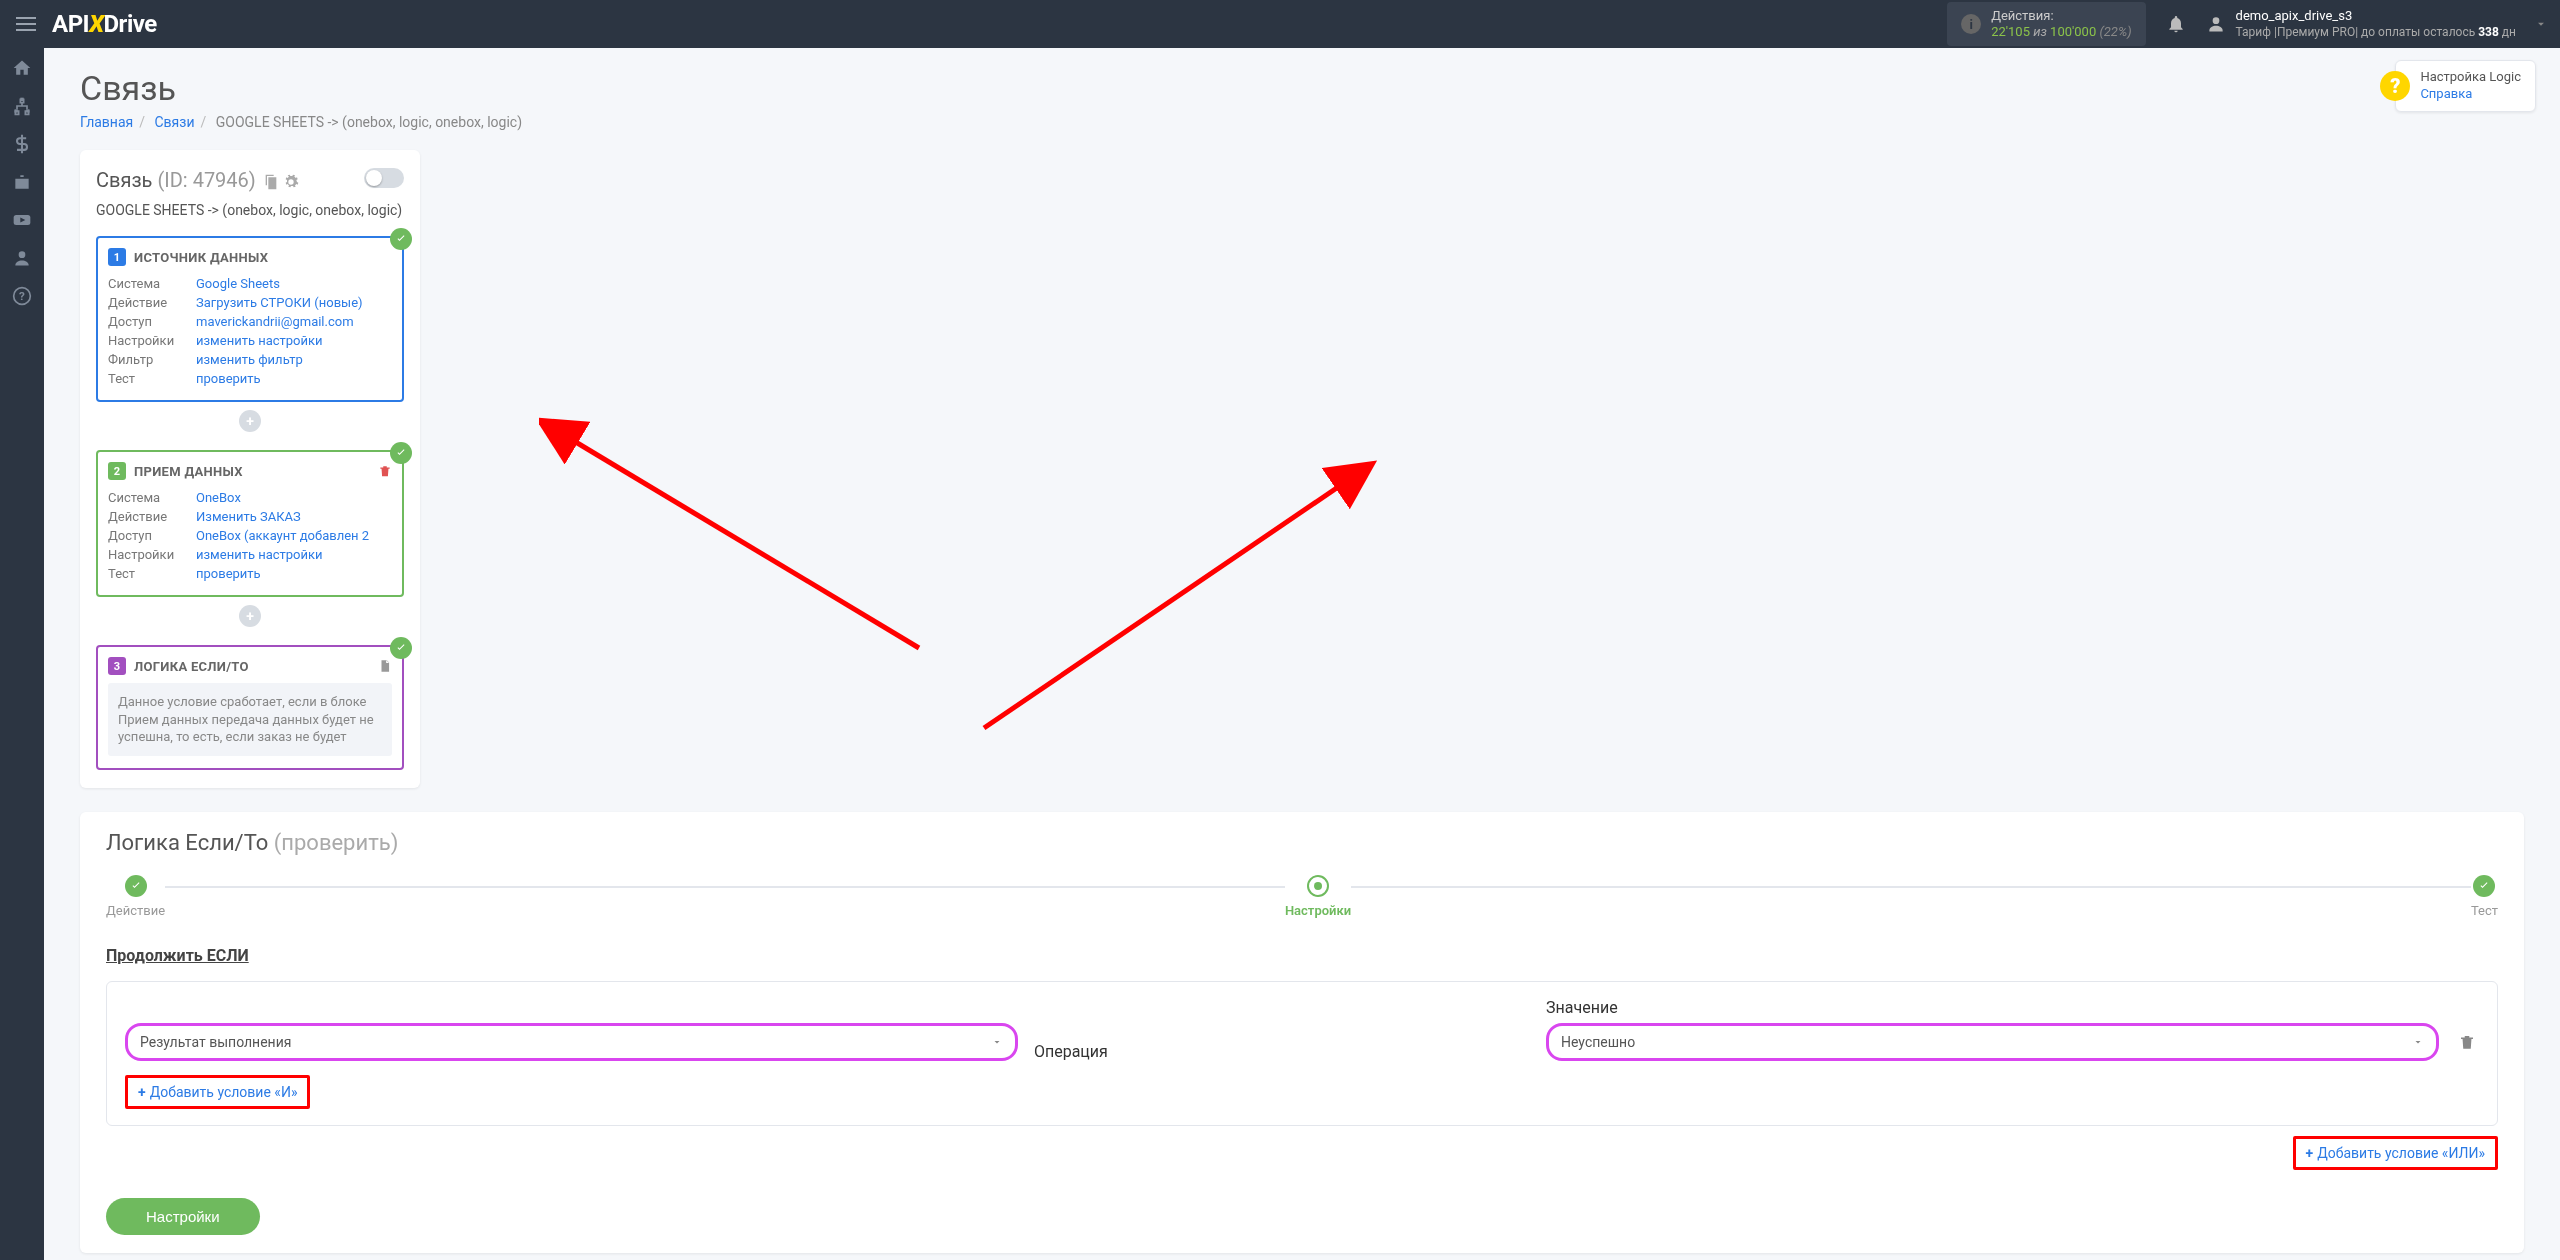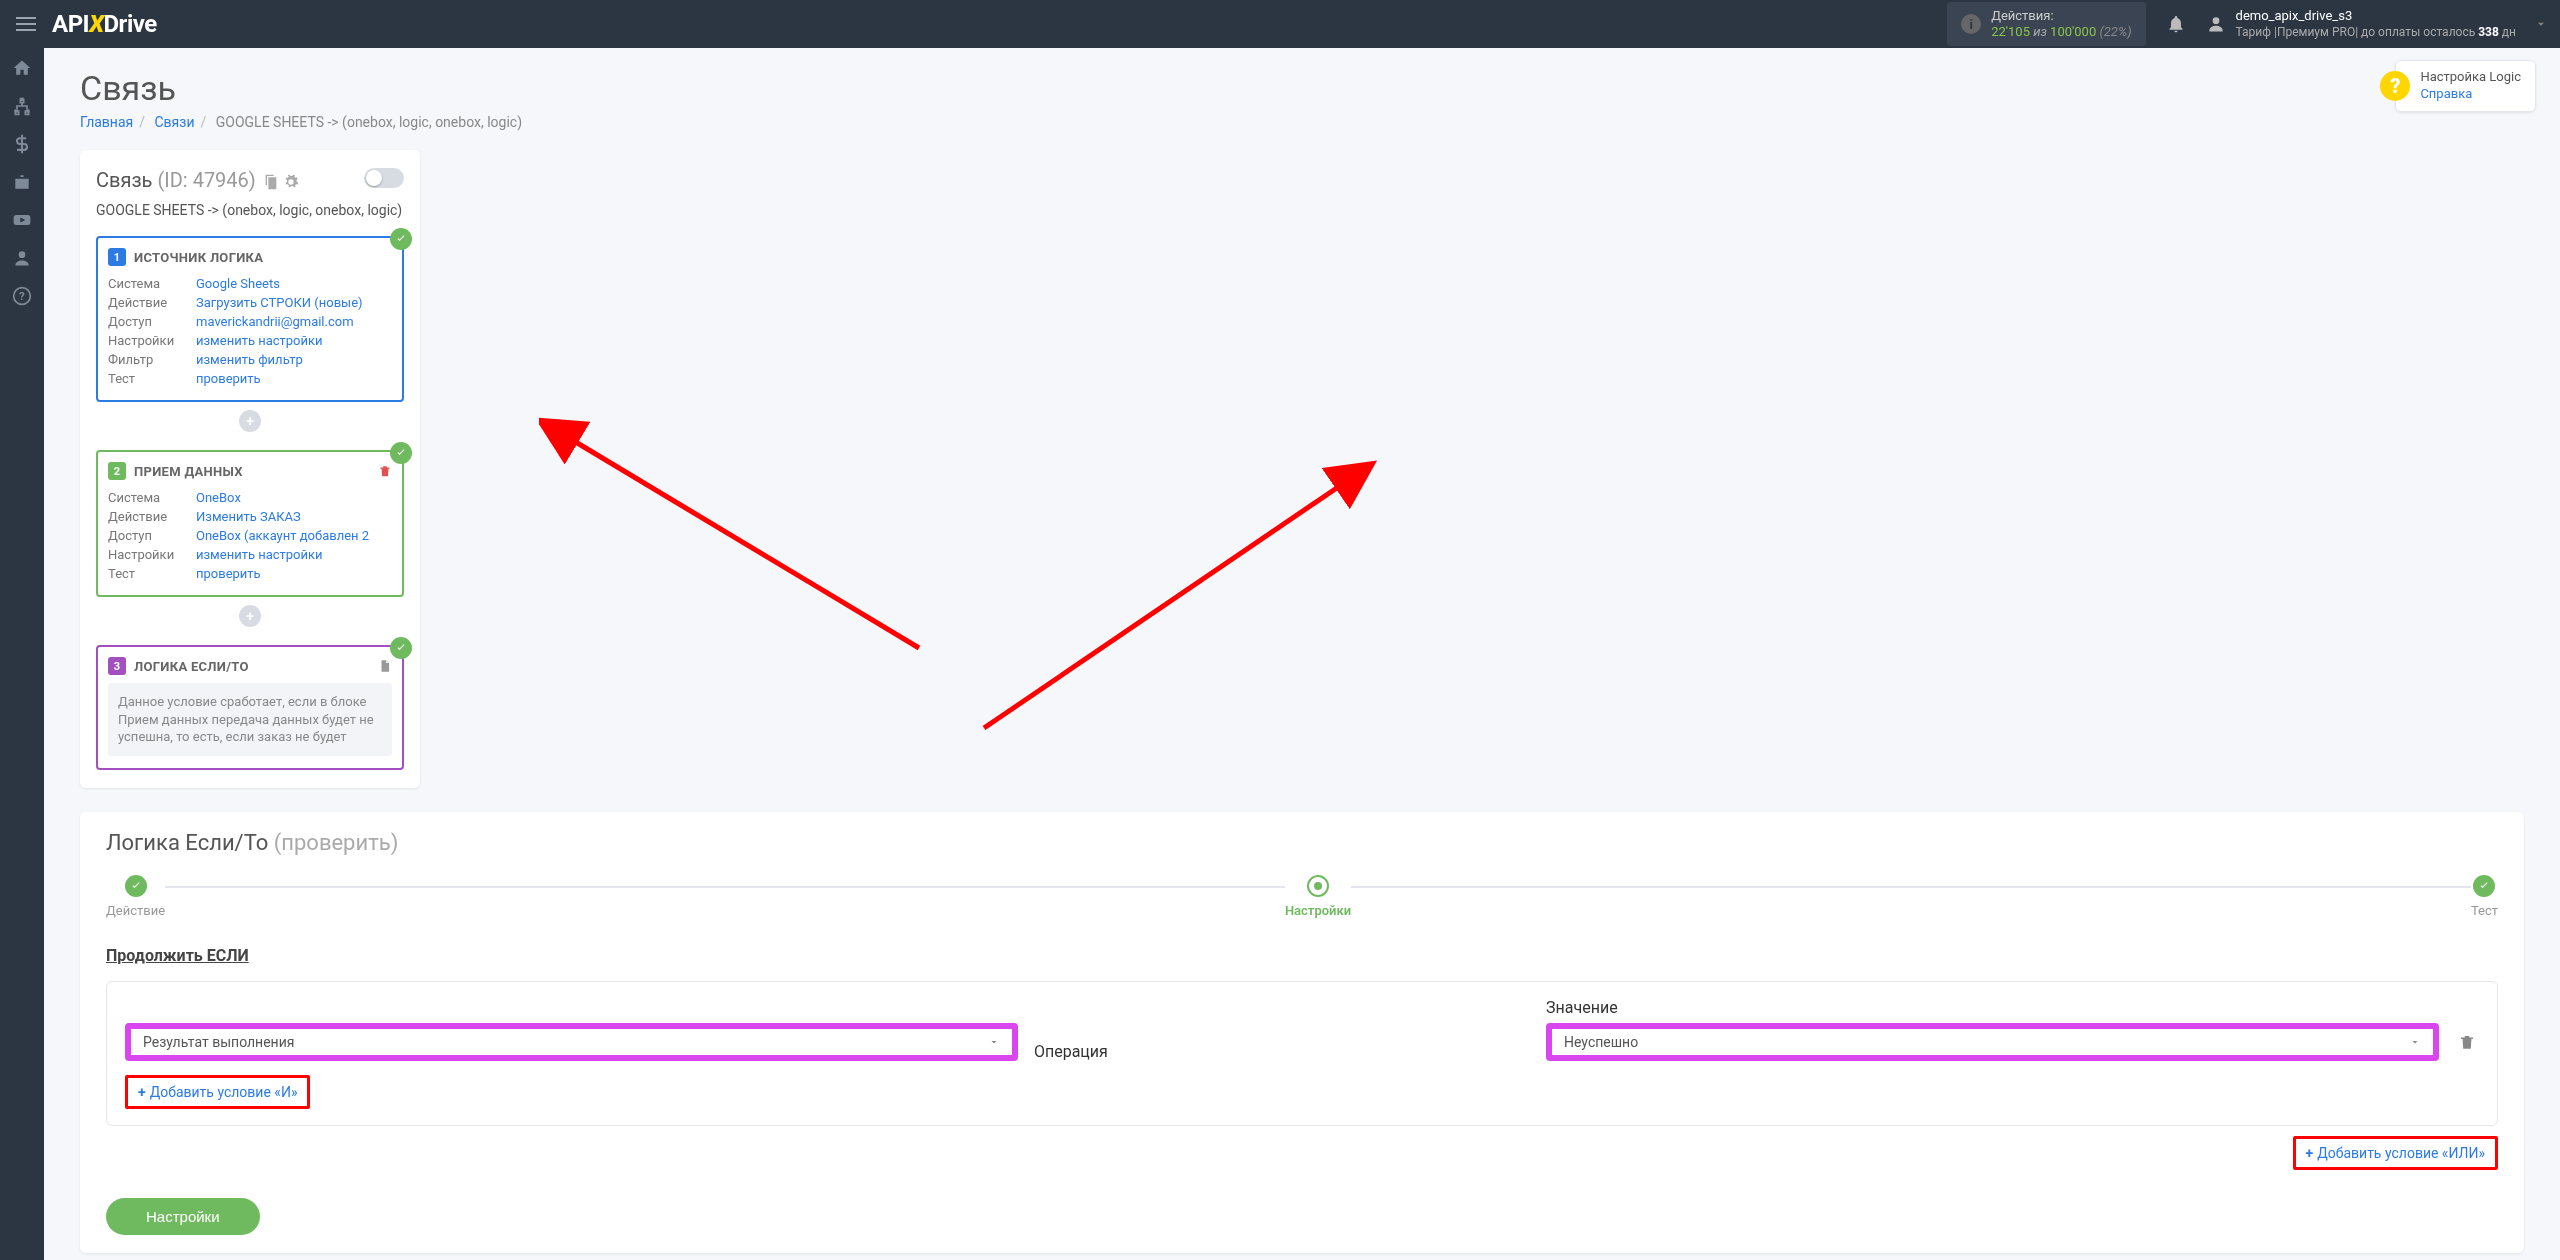--- a/index.html
+++ b/index.html
@@ -72,21 +72,21 @@
 .step-label { font-size: 13px; color: #999; }
 .step.active .step-label { color: #6fba5e; font-weight: 600; }
 .step-line { flex: 1; height: 2px; background: #e3e6ec; margin-bottom: 18px; }
 .section-h3 { margin-top: 28px; font-size: 16px; font-weight: 700; text-decoration: underline; color: #444; }
 .cond-box { border: 1px solid #e3e6ec; border-radius: 6px; margin-top: 16px; padding: 16px 18px; }
 .cond-row { display: flex; gap: 16px; align-items: flex-end; }
 .cond-col { display: flex; flex-direction: column; gap: 6px; }
 .cond-col.c1 { flex: 1.8; }
 .cond-col.c2 { flex: 1; }
 .cond-col.c3 { flex: 1.8; }
-.fake-select { height: 38px; border: 6px solid #d946ef; border-radius: 4px; display: flex; align-items: center; justify-content: space-between; padding: 0 12px; font-size: 14px; color: #555; background: #fff; }
+.fake-select { height: 38px; border: 3px solid #d946ef; border-radius: 16px; display: flex; align-items: center; justify-content: space-between; padding: 0 12px; font-size: 14px; color: #555; background: #fff; }
 .fake-select svg { width: 12px; height: 12px; fill: #888; }
 .trash-btn { width: 24px; height: 38px; display: flex; align-items: center; justify-content: center; }
 .trash-btn svg { width: 18px; height: 18px; fill: #888; }
 .add-and { margin-top: 14px; display: inline-flex; align-items: center; gap: 4px; color: #2c7be5; font-size: 14px; padding: 6px 10px; cursor: pointer; }
 .add-or { float: right; display: inline-flex; align-items: center; gap: 4px; color: #2c7be5; font-size: 14px; padding: 6px 10px; cursor: pointer; }
 .plus-char{ font-weight: 700; }
 .redbox { border: 3px solid #ff0000; border-radius: 2px; }
 .continue-btn { margin-top: 28px; background: #6fba5e; color: #fff; border: none; border-radius: 20px; padding: 10px 40px; font-size: 15px; cursor: pointer; }
 .help-float { position: absolute; right: 24px; top: 12px; background: #fff; border: 1px solid #e3e6ec; border-radius: 6px; padding: 8px 14px; display: flex; align-items: center; gap: 10px; box-shadow: 0 1px 3px rgba(0,0,0,0.08); }
 .help-q { width: 30px; height: 30px; border-radius: 50%; background: #ffd600; color: #fff; font-weight: 900; font-size: 20px; display: flex; align-items: center; justify-content: center; margin-left: -30px; }
@@ -204,21 +204,21 @@
         <div class="subtitle">GOOGLE SHEETS -&gt; (onebox, logic, onebox, logic)</div>
 
         <div class="src-card blue">
           <div class="check-badge">
               <svg viewBox="0 0 24 24">
                 <path d="M9 16l-4-4 1.4-1.4L9 13.2l8.6-8.6L19 6z"></path>
               </svg>
             </div>
           <div class="card-head">
               <div class="num-badge blue">1</div>
-              <div class="card-title">ИСТОЧНИК ЛОГИКА</div>
+              <div class="card-title">ИСТОЧНИК ДАННЫХ</div>
             </div>
           <div class="kv-row">
               <span class="k">Система</span>
               <span class="v">Google Sheets</span>
             </div>
           <div class="kv-row">
               <span class="k">Действие</span>
               <span class="v">Загрузить СТРОКИ (новые)</span>
             </div>
           <div class="kv-row">

